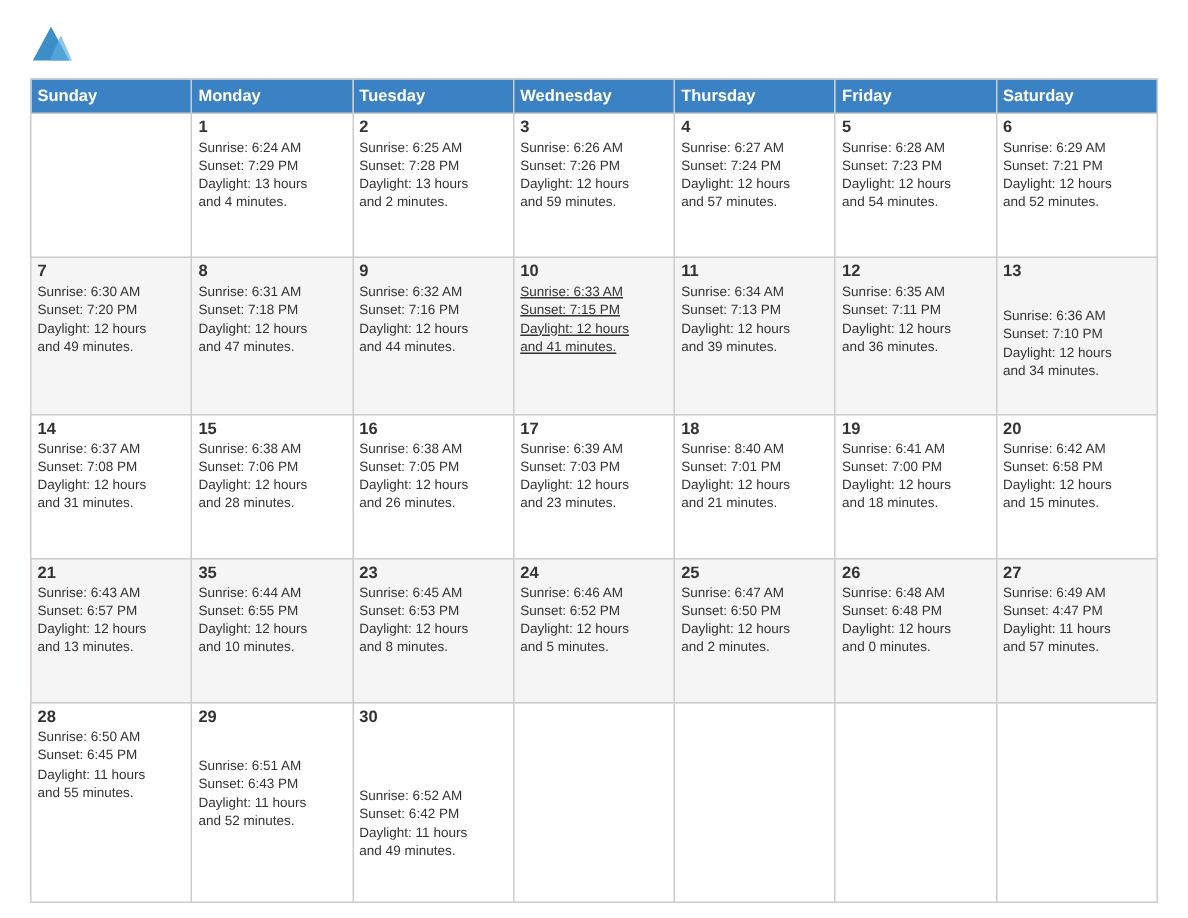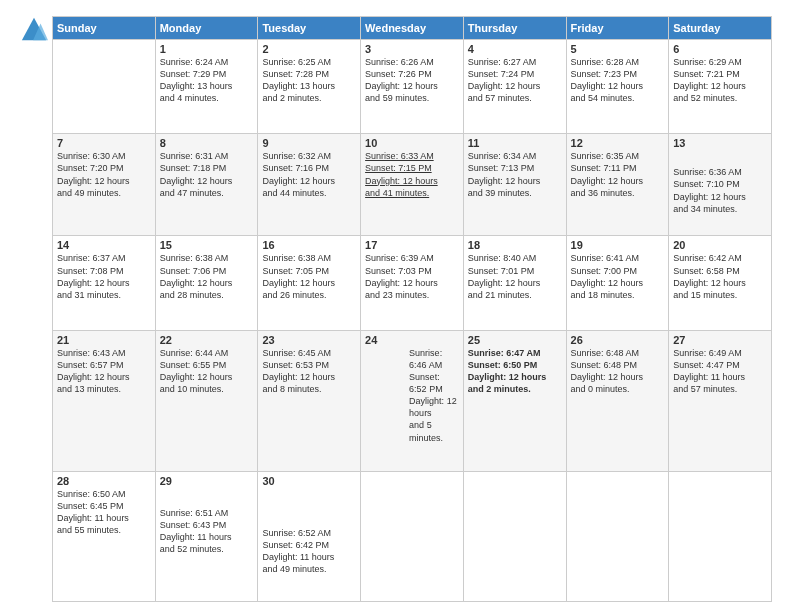--- a/index.html
+++ b/index.html
@@ -8,21 +8,21 @@
       background: #fff;
       width: 792px;
       height: 612px;
       overflow: hidden;
     }
     .page {
       width: 792px;
       height: 612px;
       padding: 16px 20px 10px 20px;
       display: flex;
-      flex-direction: row;
+      flex-direction: column;
       justify-content: space-between;
     }
     .header {
       display: flex;
       justify-content: space-between;
       align-items: flex-start;
       margin-bottom: 8px;
     }
     .logo {
       display: flex;
@@ -277,43 +277,43 @@
         </tr>
         <tr style="background: #f9a8d4;">
           <td>
             <div class="day-num">21</div>
             <div class="day-info" style="white-space: pre-line;">Sunrise: 6:43 AM
 Sunset: 6:57 PM
 Daylight: 12 hours
 and 13 minutes.</div>
           </td>
           <td>
-            <div class="day-num">22</div>
+            <div class="day-num">35</div>
             <div class="day-info" style="white-space: pre-line;">Sunrise: 6:44 AM
 Sunset: 6:55 PM
 Daylight: 12 hours
 and 10 minutes.</div>
           </td>
           <td>
             <div class="day-num">23</div>
             <div class="day-info" style="white-space: pre-line;">Sunrise: 6:45 AM
 Sunset: 6:53 PM
 Daylight: 12 hours
 and 8 minutes.</div>
           </td>
           <td>
             <div class="day-num">24</div>
-            <div class="day-info" style="white-space: pre-line; margin-left: 44px;">Sunrise: 6:46 AM
+            <div class="day-info" style="white-space: pre-line;">Sunrise: 6:46 AM
 Sunset: 6:52 PM
 Daylight: 12 hours
 and 5 minutes.</div>
           </td>
           <td>
             <div class="day-num">25</div>
-            <div class="day-info" style="white-space: pre-line; font-weight: bold;">Sunrise: 6:47 AM
+            <div class="day-info" style="white-space: pre-line;">Sunrise: 6:47 AM
 Sunset: 6:50 PM
 Daylight: 12 hours
 and 2 minutes.</div>
           </td>
           <td>
             <div class="day-num">26</div>
             <div class="day-info" style="white-space: pre-line;">Sunrise: 6:48 AM
 Sunset: 6:48 PM
 Daylight: 12 hours
 and 0 minutes.</div>

